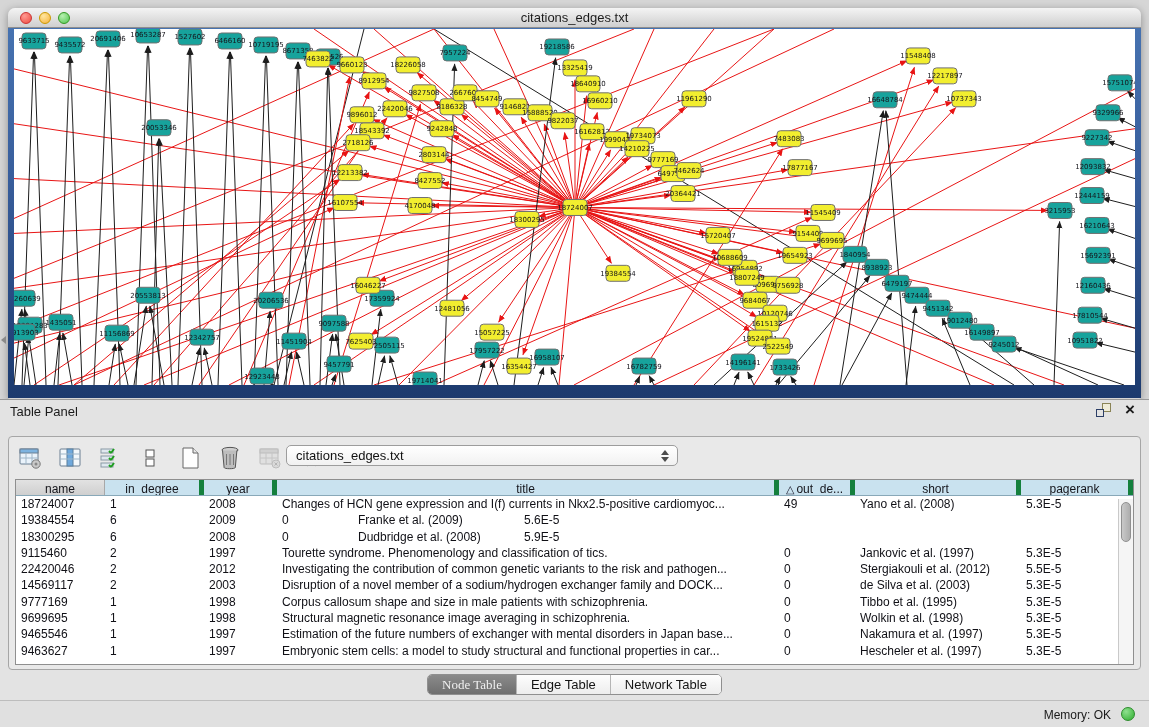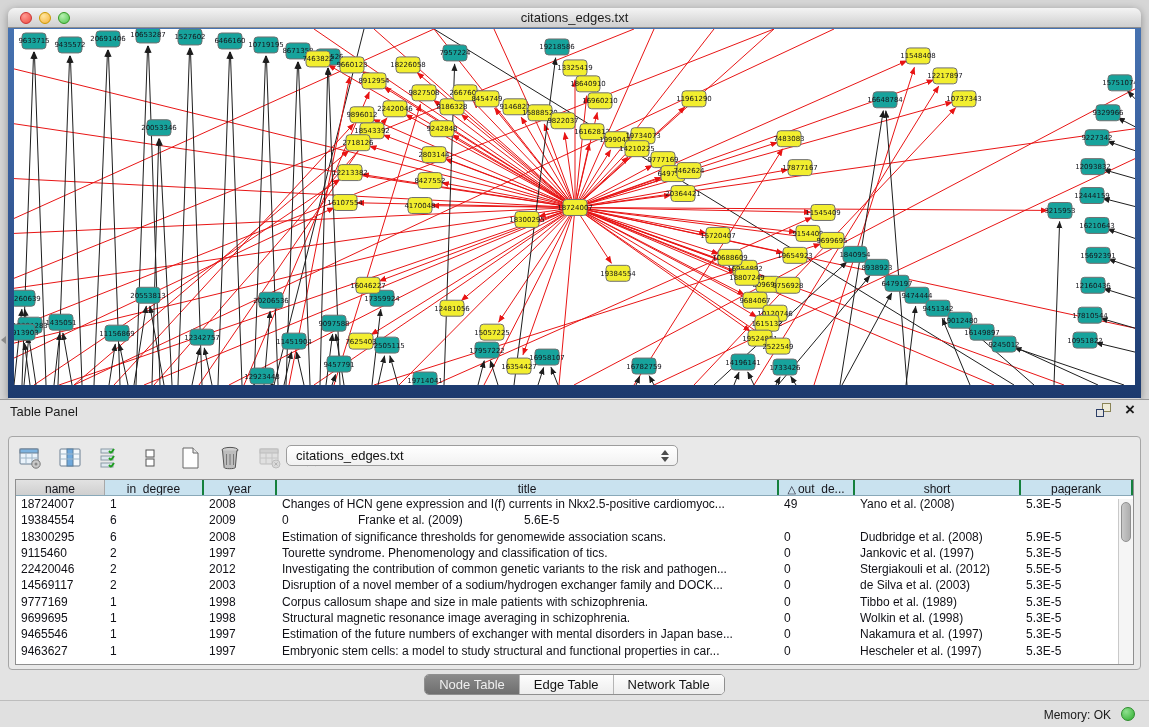--- a/index.html
+++ b/index.html
@@ -40,35 +40,35 @@
   .fx { font-family:"Liberation Serif",serif; font-style:italic; font-weight:bold; font-size:15px; color:#111; }
   .net-select { position:absolute; left:277px; top:8px; width:392px; height:21px;
     background:linear-gradient(#ffffff,#f1f1f1); border:1px solid #9d9d9d; border-radius:5px;
     font-size:13px; color:#111; padding-left:9px; line-height:19px; }
   .stepper { position:absolute; right:7px; top:3px; width:11px; height:14px; }
   .stepper .up { position:absolute; top:1px; left:2px; width:0; height:0; border-left:4px solid transparent; border-right:4px solid transparent; border-bottom:5px solid #4c4c4c; }
   .stepper .dn { position:absolute; bottom:1px; left:2px; width:0; height:0; border-left:4px solid transparent; border-right:4px solid transparent; border-top:5px solid #4c4c4c; }
 
   .tbl-wrap { position:absolute; left:6px; top:42px; width:1119px; height:186px; background:#fff; border:1px solid #8f8f8f; display:flex; flex-direction:column; }
   .tbl-head { display:flex; height:16px; background:#c9e2ef; border-bottom:1px solid #88a8b8; flex:0 0 auto; }
-  .th { font-size:12px; color:#15151b; text-align:center; line-height:18px; border-right:2px solid #15803d; overflow:hidden; white-space:nowrap; }
+  .th { font-size:12px; color:#15151b; text-align:center; line-height:18px; border-right:5px solid #15803d; overflow:hidden; white-space:nowrap; }
   .th.gray { background:linear-gradient(#e2e2e2,#cfcfcf); border-right:1px solid #a8a8a8; }
   .th .sort { color:#223; font-size:11px; margin-right:2px; }
   .tbl-body { position:relative; flex:1; overflow:hidden; }
   .tr { display:flex; height:16.3px; }
   .td { font-size:12px; color:#101016; line-height:16px; padding-left:5px; overflow:hidden; white-space:nowrap; }
   .vscroll { position:absolute; right:0; top:19px; bottom:0; width:15px; background:#f5f5f5; border-left:1px solid #c9c9c9; }
   .vthumb { position:absolute; left:2px; top:3px; width:10px; height:40px; background:linear-gradient(90deg,#c9c9c9,#adadad); border:1px solid #909090; border-radius:6px; }
 
   .tabs { position:absolute; left:0; top:274px; width:100%; display:flex; justify-content:center; }
   .seg { display:flex; border:1px solid #8f8f8f; border-radius:5px; overflow:hidden; background:#fff; height:21px; }
   .seg-btn { font-size:13px; padding:0 14px; line-height:20px; color:#141414;
     background:linear-gradient(#fdfdfd,#ededed); border-right:1px solid #b5b5b5; cursor:default; }
   .seg-btn:last-child { border-right:none; }
-  .seg-btn.sel { background:linear-gradient(#8b8b8b,#6e6e6e); color:#efefef; }
+  .seg-btn.sel { background:linear-gradient(#8b8b8b,#6e6e6e); color:#efefef;font-family:Liberation Serif, serif; }
 
   .statusbar { position:absolute; left:0; bottom:0; width:100%; height:27px; background:#e0e0e0; border-top:1px solid #bdbdbd; }
   .mem { position:absolute; right:38px; top:7px; font-size:12px; color:#1a1a1a; }
   .memdot { position:absolute; right:14px; top:6px; width:14px; height:14px; border-radius:50%;
     background:radial-gradient(circle at 35% 30%,#8fe08f,#2fae2f); border:1px solid #2c8c2c; }
 
   
   .icn { display:block; }
 </style>
 </head>
@@ -849,21 +849,20 @@
             <div class="td" style="flex:0 0 99px;width:99px;">6</div>
             <div class="td" style="flex:0 0 73px;width:73px;">2009</div>
             <div class="td" style="flex:0 0 76px;width:76px;">0</div>
             <div class="td" style="flex:0 0 166px;width:166px;">Franke et al. (2009)</div>
             <div class="td" style="flex:0 0 112px;width:112px;">5.6E-5</div>
           </div>
           <div class="tr">
             <div class="td" style="flex:0 0 89px;width:89px;">18300295</div>
             <div class="td" style="flex:0 0 99px;width:99px;">6</div>
             <div class="td" style="flex:0 0 73px;width:73px;">2008</div>
-            <div class="td" style="flex:1 1 494px;">Estimation of significance thresholds for genomewide association scans.</div>
             <div class="td" style="flex:0 0 76px;width:76px;">0</div>
             <div class="td" style="flex:0 0 166px;width:166px;">Dudbridge et al. (2008)</div>
             <div class="td" style="flex:0 0 112px;width:112px;">5.9E-5</div>
           </div>
           <div class="tr">
             <div class="td" style="flex:0 0 89px;width:89px;">9115460</div>
             <div class="td" style="flex:0 0 99px;width:99px;">2</div>
             <div class="td" style="flex:0 0 73px;width:73px;">1997</div>
             <div class="td" style="flex:1 1 494px;">Tourette syndrome. Phenomenology and classification of tics.</div>
             <div class="td" style="flex:0 0 76px;width:76px;">0</div>
@@ -887,21 +886,21 @@
             <div class="td" style="flex:0 0 76px;width:76px;">0</div>
             <div class="td" style="flex:0 0 166px;width:166px;">de Silva et al. (2003)</div>
             <div class="td" style="flex:0 0 112px;width:112px;">5.3E-5</div>
           </div>
           <div class="tr">
             <div class="td" style="flex:0 0 89px;width:89px;">9777169</div>
             <div class="td" style="flex:0 0 99px;width:99px;">1</div>
             <div class="td" style="flex:0 0 73px;width:73px;">1998</div>
             <div class="td" style="flex:1 1 494px;">Corpus callosum shape and size in male patients with schizophrenia.</div>
             <div class="td" style="flex:0 0 76px;width:76px;">0</div>
-            <div class="td" style="flex:0 0 166px;width:166px;">Tibbo et al. (1989)</div>
+            <div class="td" style="flex:0 0 166px;width:166px;">Tibbo et al. (1995)</div>
             <div class="td" style="flex:0 0 112px;width:112px;">5.3E-5</div>
           </div>
           <div class="tr">
             <div class="td" style="flex:0 0 89px;width:89px;">9699695</div>
             <div class="td" style="flex:0 0 99px;width:99px;">1</div>
             <div class="td" style="flex:0 0 73px;width:73px;">1998</div>
             <div class="td" style="flex:1 1 494px;">Structural magnetic resonance image averaging in schizophrenia.</div>
             <div class="td" style="flex:0 0 76px;width:76px;">0</div>
             <div class="td" style="flex:0 0 166px;width:166px;">Wolkin et al. (1998)</div>
             <div class="td" style="flex:0 0 112px;width:112px;">5.3E-5</div>

